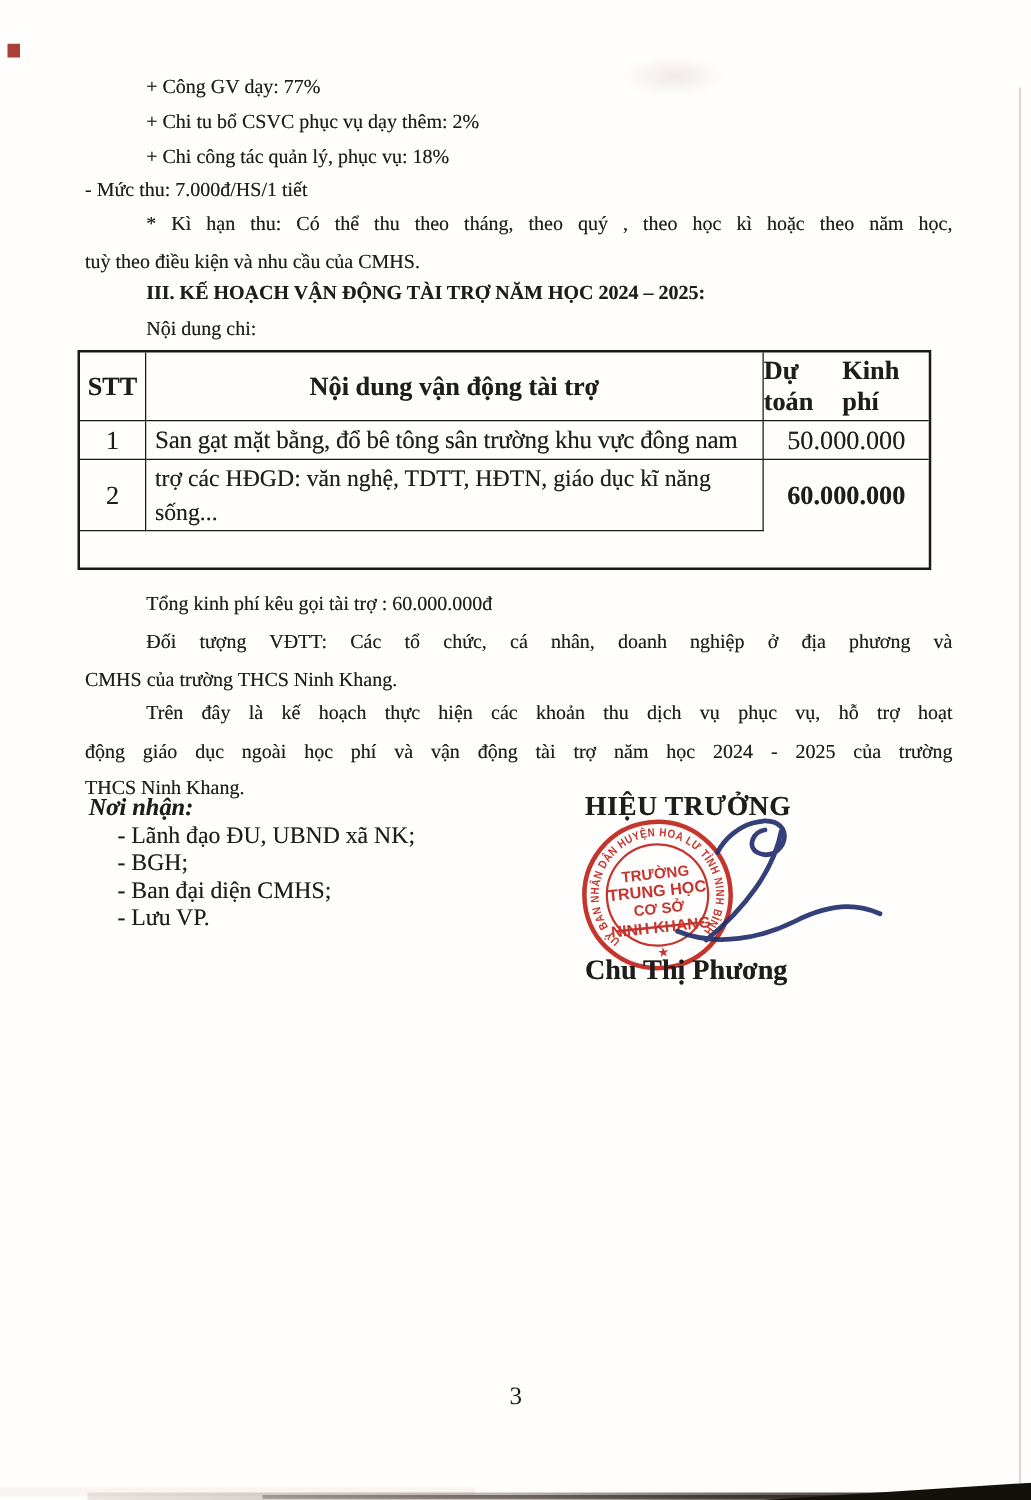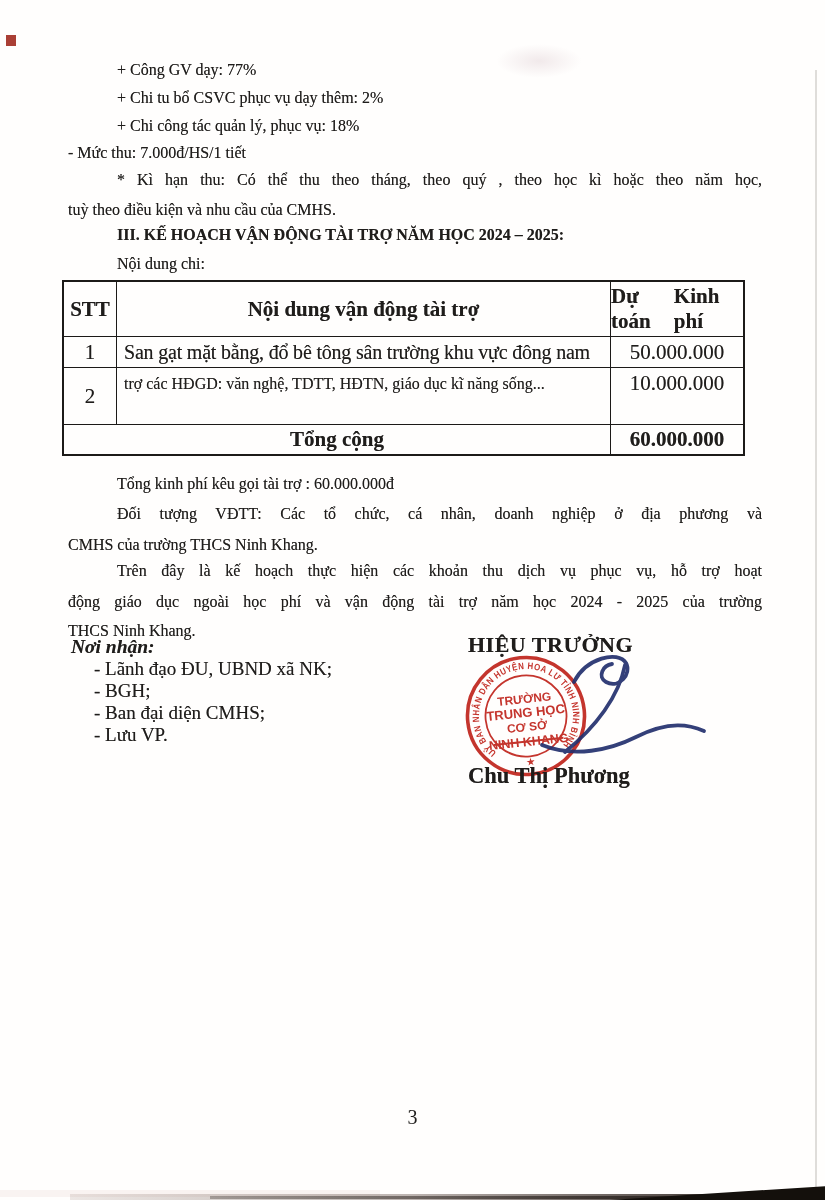--- a/index.html
+++ b/index.html
@@ -27,21 +27,21 @@
   }
   .cell{border-right:1.6px solid #1c1a18;border-bottom:1.6px solid #1c1a18;
         display:flex;align-items:center;justify-content:center;
         font-size:21px;box-sizing:border-box;}
   .cell.last-col{border-right:none;}
   .cell.last-row{border-bottom:none;}
   .cell.left{justify-content:flex-start;padding-left:7px;}
   .cell.topalign{align-items:flex-start;padding-top:3px;}
   .hdr{font-weight:bold;}
   .budget-hdr{flex-direction:row;line-height:25px;}
-  .row2-content{font-size:16px;line-height:27px;white-space:normal;
+  .row2-content{font-size:19px;line-height:27px;white-space:normal;
         align-items:flex-start;padding-top:2px;padding-right:4px;}
   .row1-content{font-size:20px;letter-spacing:-.2px;white-space:nowrap;overflow:visible;}
   
   .recipients-title{position:absolute;left:71px;top:636px;font-size:19.5px;
         font-weight:bold;font-style:italic;text-shadow:0 0 .4px rgba(20,20,20,.5);}
   .recipient-item{position:absolute;left:94px;font-size:19px;line-height:22px;
         white-space:nowrap;text-shadow:0 0 .3px rgba(20,20,20,.5);}
   .sig-title{position:absolute;left:468px;top:632px;width:256px;text-align:left;
         font-size:22px;font-weight:bold;letter-spacing:.5px;
         text-shadow:0 0 .5px rgba(20,20,20,.6);}
@@ -91,23 +91,21 @@
     <span>Dự toán</span>
     <span>Kinh phí</span>
   </div>
 
   <div class="cell">1</div>
   <div class="cell left row1-content">San gạt mặt bằng, đổ bê tông sân trường khu vực đông nam</div>
   <div class="cell last-col">50.000.000</div>
 
   <div class="cell">2</div>
   <div class="cell left row2-content">trợ các HĐGD: văn nghệ, TDTT, HĐTN, giáo dục kĩ năng sống...</div>
-  <div class="cell last-col topalign">10.000.000</div>
 
-  <div class="cell hdr last-row" style="grid-column:1 / 3">Tổng cộng</div>
   <div class="cell hdr last-col last-row">60.000.000</div>
 </div>
 
 <div class="bodyline indent" style="top:470px">Tổng kinh phí kêu gọi tài trợ : 60.000.000đ</div>
 <div class="bodyline indent just" style="top:500px">Đối tượng VĐTT: Các tổ chức, cá nhân, doanh nghiệp ở địa phương và</div>
 <div class="bodyline" style="top:531px">CMHS của trường THCS Ninh Khang.</div>
 <div class="bodyline indent just" style="top:557px">Trên đây là kế hoạch thực hiện các khoản thu dịch vụ phục vụ, hỗ trợ hoạt</div>
 <div class="bodyline just" style="top:588px">động giáo dục ngoài học phí và vận động tài trợ năm học 2024 - 2025 của trường</div>
 <div class="bodyline" style="top:617px">THCS Ninh Khang.</div>
 

